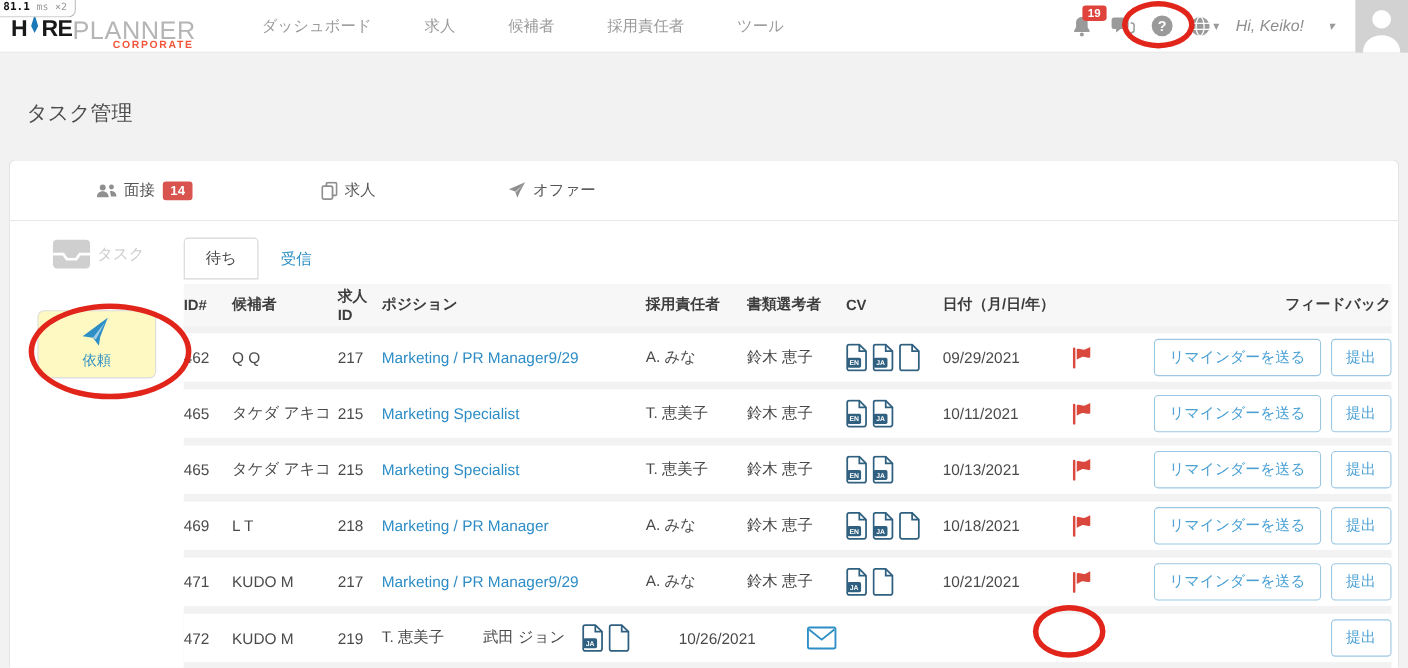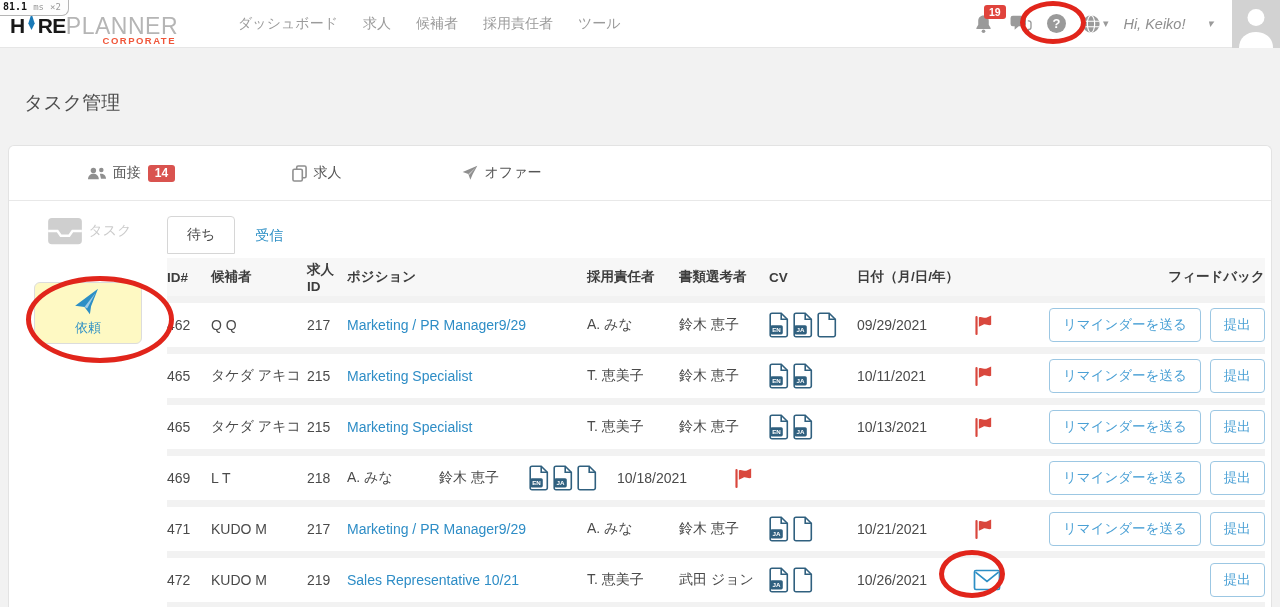--- a/index.html
+++ b/index.html
@@ -15,21 +15,21 @@
   .perf-chip .t { font-weight:bold; color:#111; }
   .perf-chip .u { color:#999; font-size:9px; }
   .brand { display:flex; flex-direction:column; margin-top:6px; }
   .brand-line { display:flex; align-items:flex-end; line-height:22px; }
   .brand-bold { font-size:21px; font-weight:900; letter-spacing:-0.5px; color:#181818; }
   .brand-tie { margin:0 1px; display:inline-block; }
   .brand-light { font-size:23px; font-weight:300; color:#b5b5b5; letter-spacing:0.5px; }
   .brand-sub { font-size:9.5px; font-weight:bold; letter-spacing:1.5px; color:#f0563a;
     align-self:flex-end; margin:-2px 2px 0 0; }
 
-  .main-nav { display:flex; gap:25px; margin-left:60px; }
+  .main-nav { display:flex; gap:48px; margin-left:60px; }
   .main-nav .nav-item { font-size:14px; color:#9b9b9b; cursor:pointer; }
 
   .top-right { margin-left:auto; display:flex; align-items:center; gap:15px; height:48px; }
   .icon-btn { position:relative; display:flex; align-items:center; cursor:pointer; }
   .notif-badge { position:absolute; top:-7px; left:12px; background:#e0433c; color:#fff;
     font-size:10.5px; font-weight:bold; border-radius:3px; padding:1px 5px; line-height:12px; }
   .help-circle { width:19px; height:19px; border-radius:50%; background:#9a9a9a; color:#fff;
     font-size:13px; font-weight:bold; display:flex; align-items:center; justify-content:center; }
   .caret { color:#9a9a9a; font-size:11px; margin-left:2px; }
   .greeting { color:#8f8f8f; font-size:14.5px; cursor:pointer; display:flex; align-items:center; gap:20px;font-style:italic; }
@@ -354,20 +354,23 @@
     <span class="c c-fb">
               <button class="btn">リマインダーを送る</button>
               <button class="btn">提出</button>
             </span>
   </div>
 
   <div class="trow">
     <span class="c c-id">469</span>
     <span class="c c-cand">L T</span>
     <span class="c c-job">218</span>
+    <span class="c c-pos">
+      <a class="pos-link">Marketing / PR Manager</a>
+    </span>
     <span class="c c-mgr">A. みな</span>
     <span class="c c-scr">鈴木 恵子</span>
     <span class="c c-cv">
               <svg width="21" height="26" viewBox="0 0 21 26" style="cursor:pointer">
   <path d="M3 1.2h9.2l6.1 6.1V23a1.8 1.8 0 0 1-1.8 1.8H3A1.8 1.8 0 0 1 1.2 23V3A1.8 1.8 0 0 1 3 1.2z" fill="#fff" stroke="#30607f" stroke-width="1.6"></path>
   <path d="M12.2 1.2v6.1h6.1" fill="none" stroke="#30607f" stroke-width="1.6"></path>
   <rect x="1.2" y="13.2" width="12.6" height="9.2" rx="1.6" fill="#30607f"></rect>
   <text x="7.5" y="20.1" font-size="6.2" font-weight="bold" fill="#fff" text-anchor="middle" font-family="Liberation Sans, sans-serif">EN</text>
 </svg>
               <svg width="21" height="26" viewBox="0 0 21 26" style="cursor:pointer">
@@ -427,23 +430,20 @@
     <span class="c c-fb">
               <button class="btn">リマインダーを送る</button>
               <button class="btn">提出</button>
             </span>
   </div>
 
   <div class="trow">
     <span class="c c-id">472</span>
     <span class="c c-cand">KUDO M</span>
     <span class="c c-job">219</span>
-    <span class="c c-pos">
-      <a class="pos-link">Sales Representative 10/21</a>
-    </span>
     <span class="c c-mgr">T. 恵美子</span>
     <span class="c c-scr">武田 ジョン</span>
     <span class="c c-cv">
               <svg width="21" height="26" viewBox="0 0 21 26" style="cursor:pointer">
   <path d="M3 1.2h9.2l6.1 6.1V23a1.8 1.8 0 0 1-1.8 1.8H3A1.8 1.8 0 0 1 1.2 23V3A1.8 1.8 0 0 1 3 1.2z" fill="#fff" stroke="#30607f" stroke-width="1.6"></path>
   <path d="M12.2 1.2v6.1h6.1" fill="none" stroke="#30607f" stroke-width="1.6"></path>
   <rect x="1.2" y="13.2" width="12.6" height="9.2" rx="1.6" fill="#30607f"></rect>
   <text x="7.5" y="20.1" font-size="6.2" font-weight="bold" fill="#fff" text-anchor="middle" font-family="Liberation Sans, sans-serif">JA</text>
 </svg>
               <svg width="21" height="26" viewBox="0 0 21 26" style="cursor:pointer">

